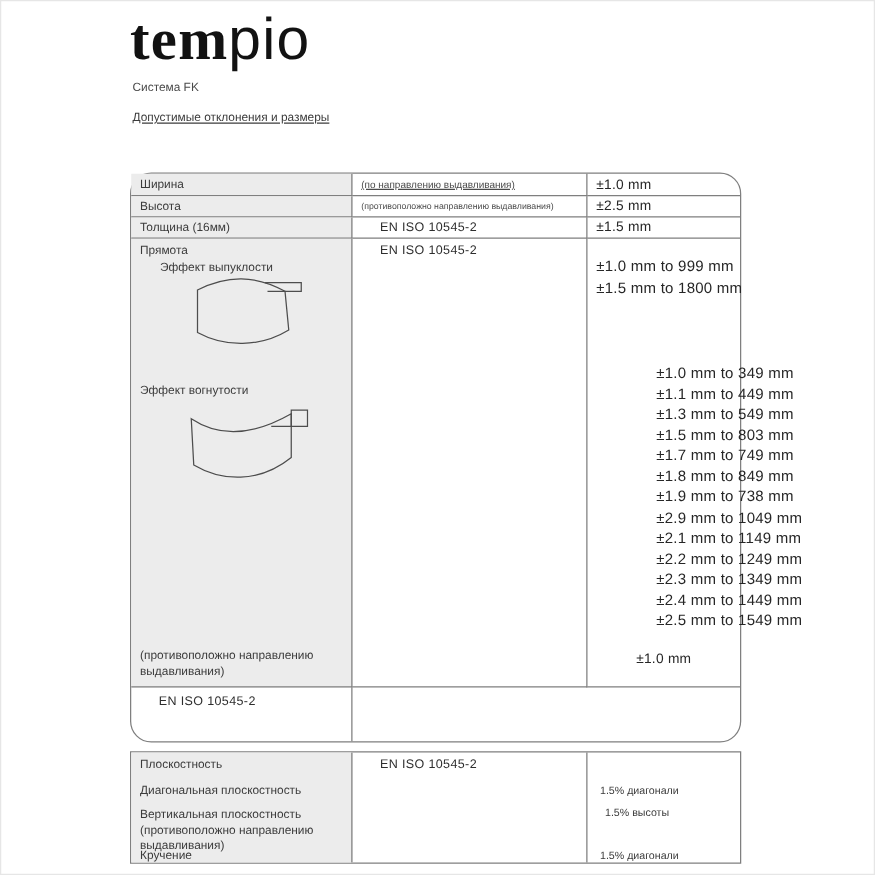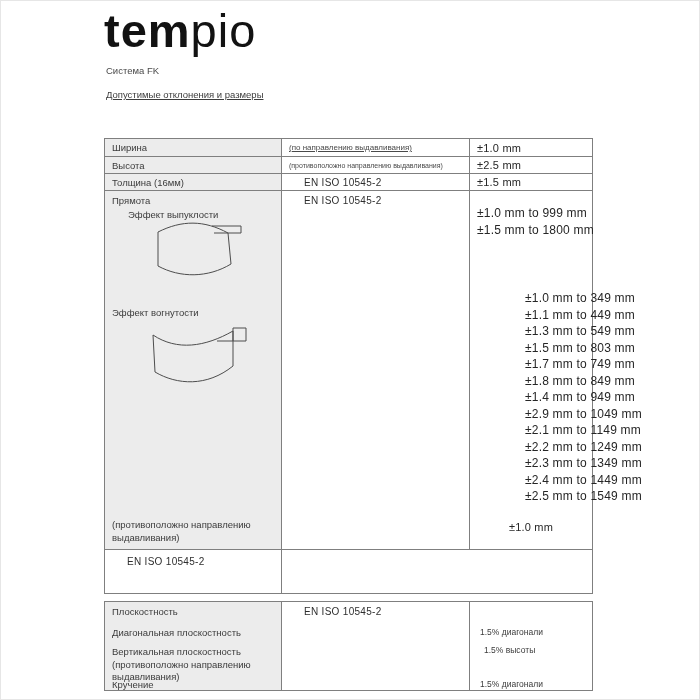--- a/index.html
+++ b/index.html
@@ -7,28 +7,28 @@
     width:700px;height:700px;position:relative;
     background:#ffffff;
     font-family:"Liberation Sans",sans-serif;
     color:#3b3b3b;
     box-sizing:border-box;
     border:1px solid #e6e6e6;
     overflow:hidden;
   }
   
   .logo{position:absolute;left:103px;top:6px;font-size:47px;color:#121212;letter-spacing:1px;line-height:1;}
-  .logo .bold{font-weight:700;}
+  .logo .bold{font-weight:700;font-family:Liberation Serif, serif;}
   .logo .light{font-weight:400;}
   .subtitle{position:absolute;left:105px;top:64px;font-size:9.5px;color:#4a4a4a;}
   .doc-link{position:absolute;left:105px;top:88px;font-size:9.5px;color:#3c3c3c;text-decoration:underline;cursor:pointer;}
 
   
   .tbl{position:absolute;left:103px;width:489px;box-sizing:border-box;border:1px solid #7f7f7f;display:grid;grid-template-columns:177px 188px 1fr;background:#fff;}
-  .t1{top:137px;height:456px;grid-template-rows:18px 17px 17px 359px 1fr;}
+  .t1{top:137px;height:456px;grid-template-rows:18px 17px 17px 359px 1fr;border-radius:17px;}
   .t2{top:600px;height:90px;grid-template-rows:1fr;}
   .c{position:relative;box-sizing:border-box;border-right:1px solid #7f7f7f;border-bottom:1px solid #7f7f7f;overflow:visible;}
   .c.last-col{border-right:none;}
   .c.last-row{border-bottom:none;}
   .c.gray{background:#ececec;}
 
   .lbl{font-size:9.5px;color:#3b3b3b;}
   .cell-pad{display:flex;align-items:center;padding-left:7px;height:100%;box-sizing:border-box;}
   .note-sm{font-size:8px;color:#4a4a4a;text-decoration:underline;}
   .note-xs{font-size:7px;color:#4a4a4a;}
@@ -111,21 +111,21 @@
         <div>±1.0 mm to 999 mm</div>
         <div>±1.5 mm to 1800 mm</div>
       </div>
     <div class="vlist vlist-b">
         <div>±1.0 mm to 349 mm</div>
         <div>±1.1 mm to 449 mm</div>
         <div>±1.3 mm to 549 mm</div>
         <div>±1.5 mm to 803 mm</div>
         <div>±1.7 mm to 749 mm</div>
         <div>±1.8 mm to 849 mm</div>
-        <div>±1.4 mm to 949 mm</div>
+        <div>±1.9 mm to 738 mm</div>
         <div>±2.9 mm to 1049 mm</div>
         <div>±2.1 mm to 1149 mm</div>
         <div>±2.2 mm to 1249 mm</div>
         <div>±2.3 mm to 1349 mm</div>
         <div>±2.4 mm to 1449 mm</div>
         <div>±2.5 mm to 1549 mm</div>
       </div>
     <div class="center-val val">±1.0 mm</div>
   </div>
 

